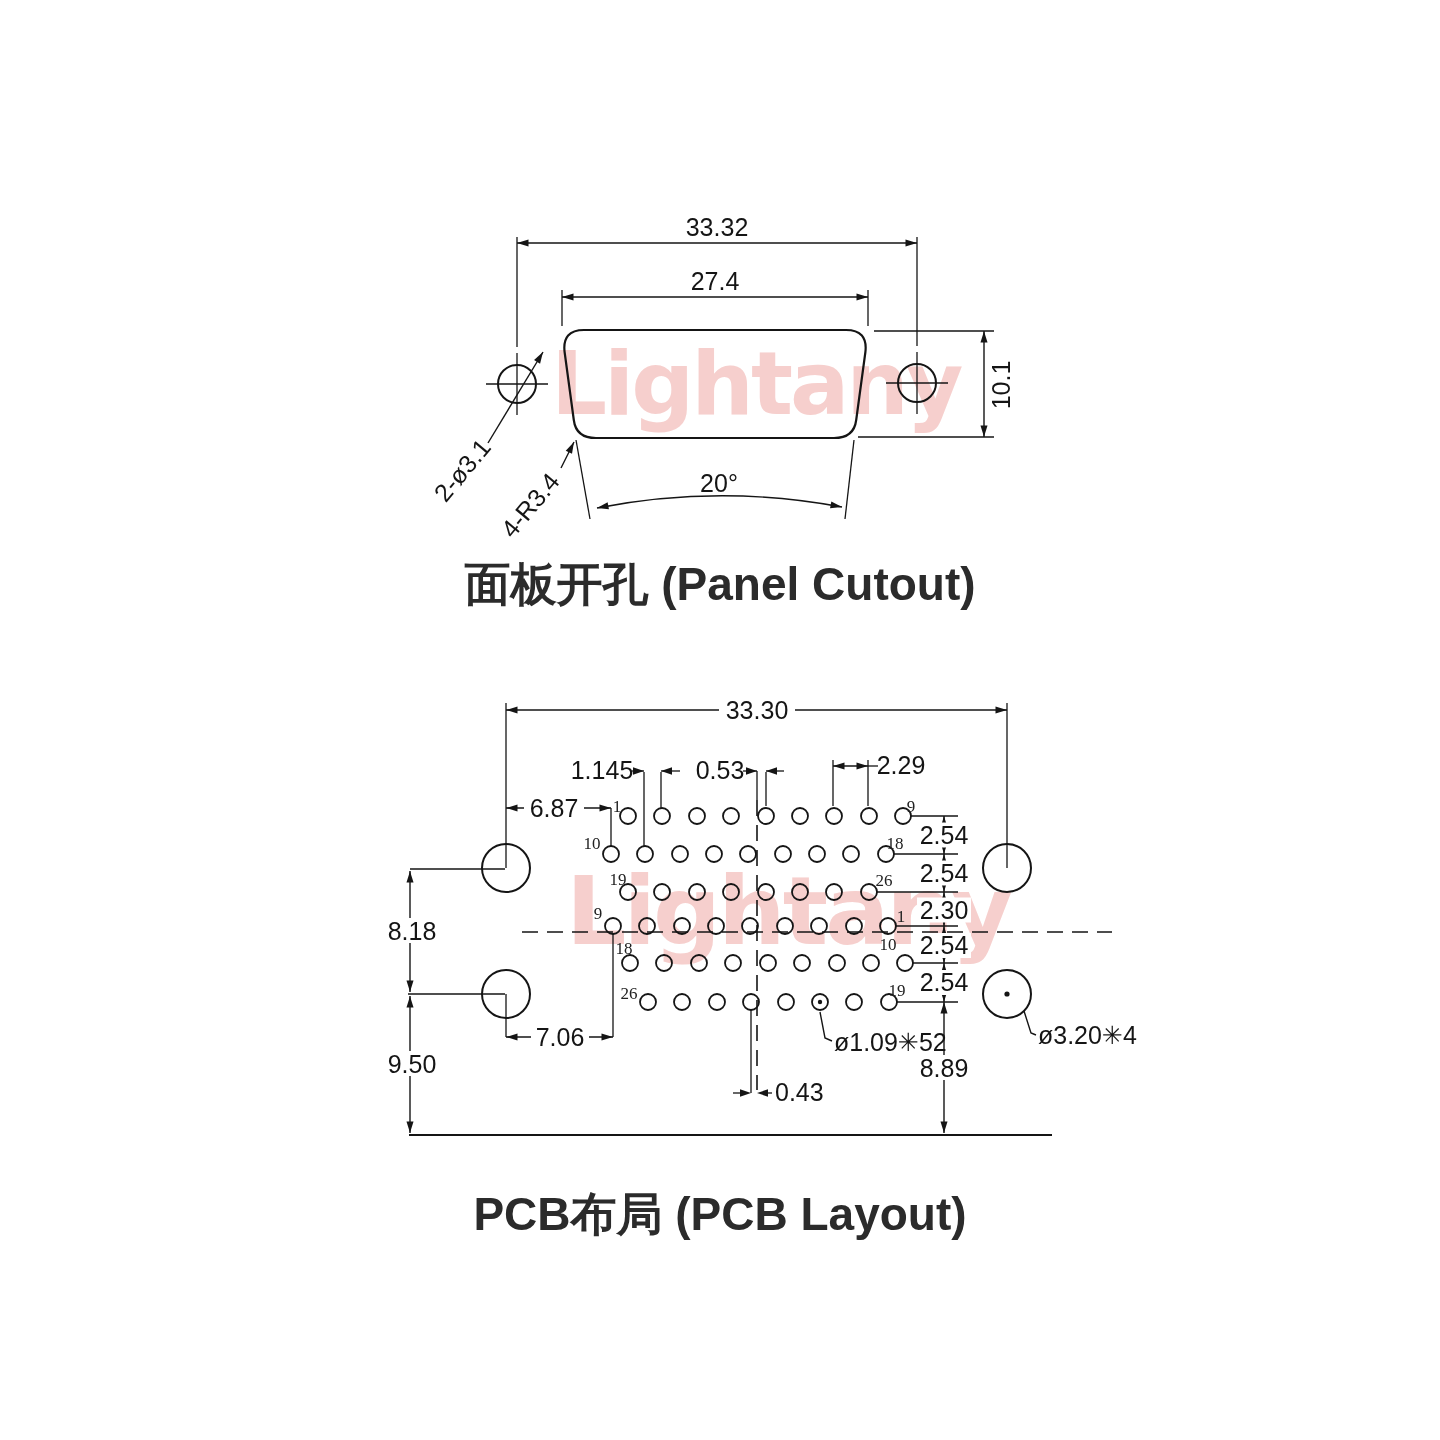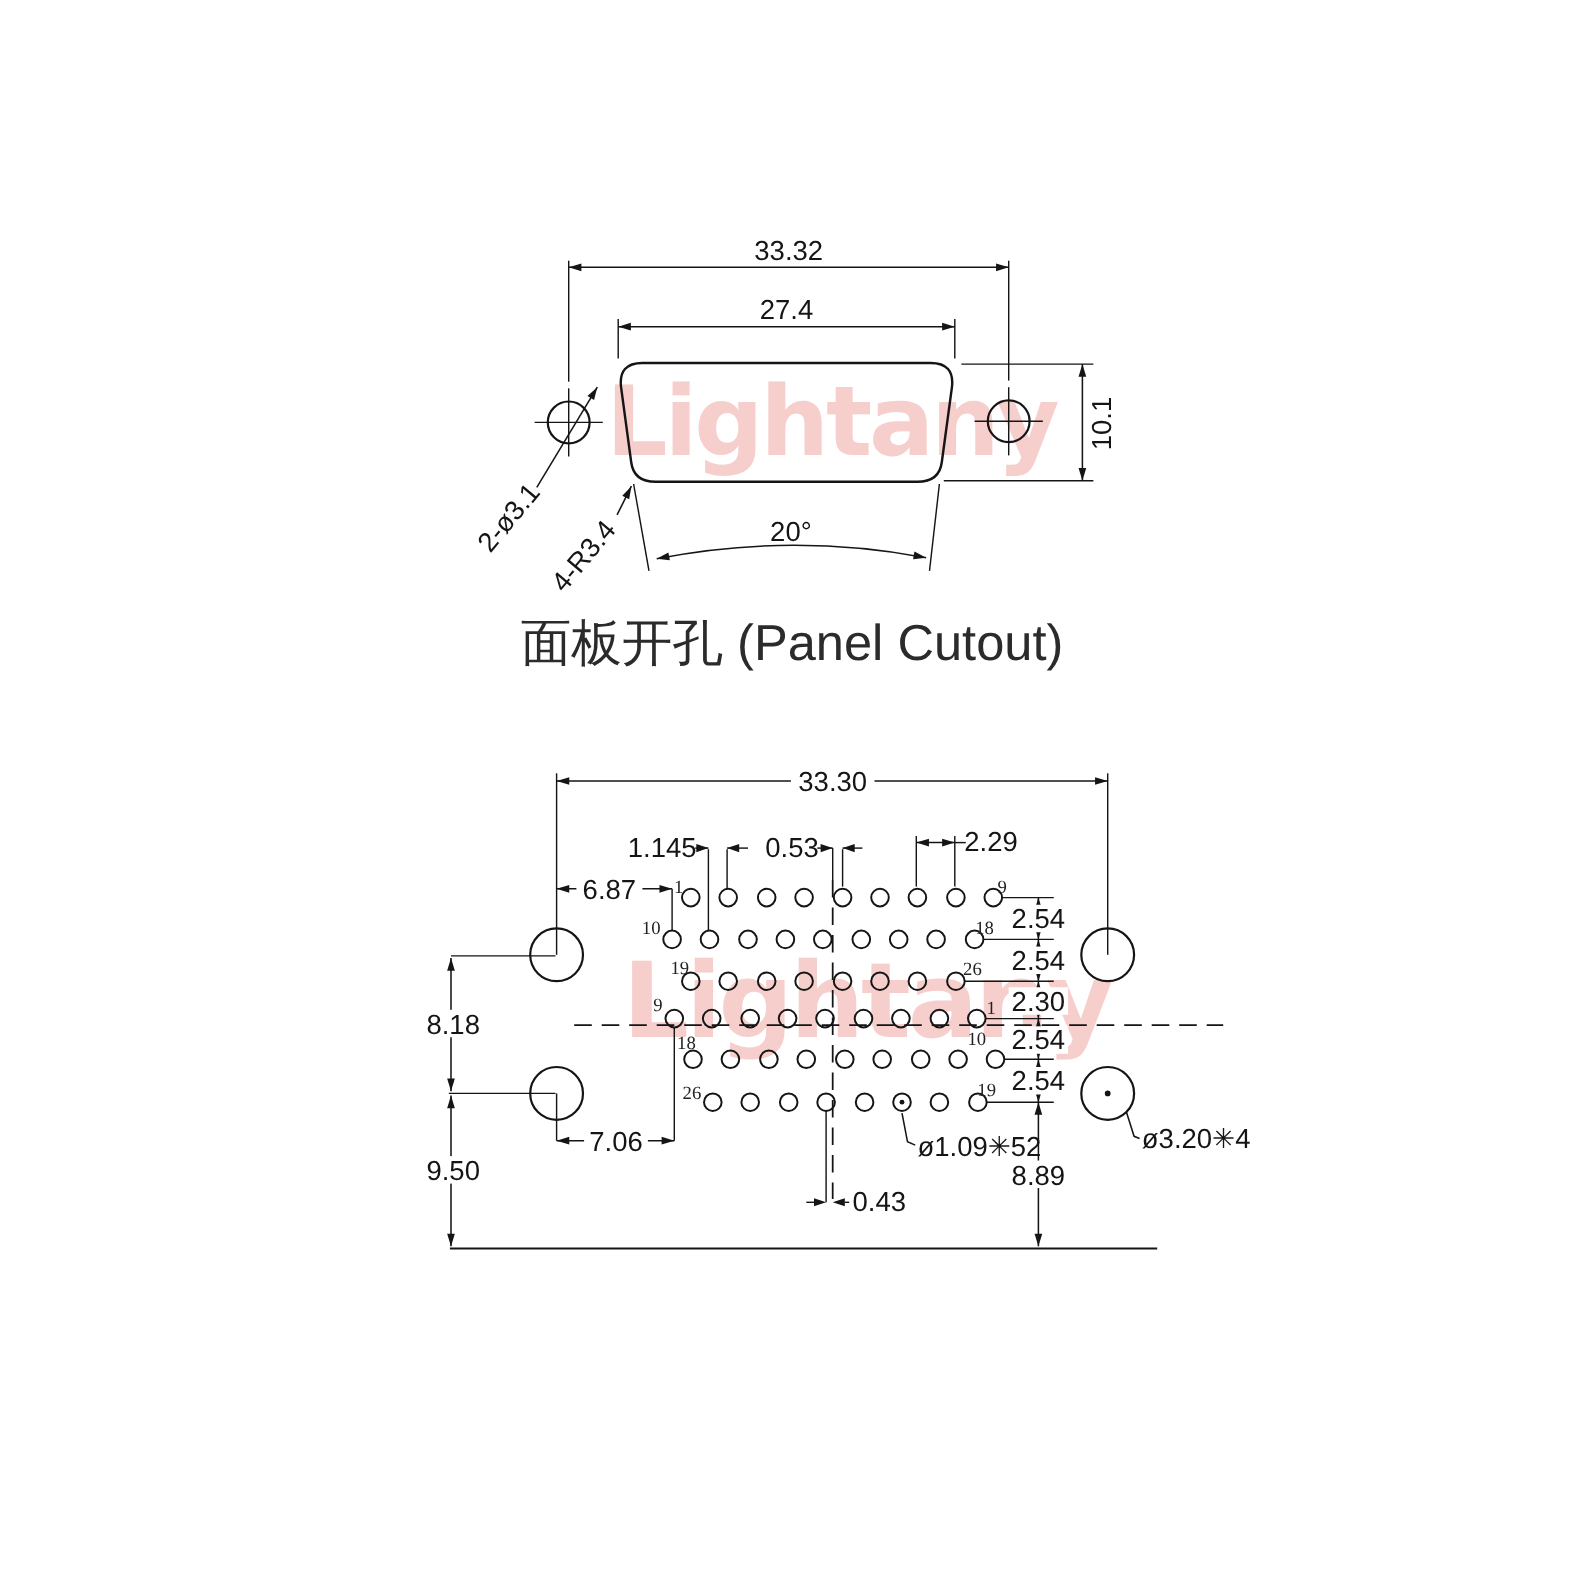--- a/index.html
+++ b/index.html
@@ -1,21 +1,21 @@
 <!DOCTYPE html>
 <html><head>
 <meta charset="utf-8">
 <style>
   html,body{margin:0;padding:0;background:#fff;}
   #page{position:relative;width:1440px;height:1440px;background:#fff;overflow:hidden;
         font-family:"Liberation Sans","DejaVu Sans",sans-serif;}
   .watermark{position:absolute;color:#f6cfcd;font-weight:600;letter-spacing:-3px;
              font-family:"DejaVu Sans","Liberation Sans",sans-serif;user-select:none;}
   .title{position:absolute;left:0;width:1440px;text-align:center;color:#2b2b2b;
-         font-size:46px;font-weight:400;}
+         font-size:46px;font-weight:700;}
   svg{position:absolute;left:0;top:0;}
   svg text{font-family:"Liberation Sans","DejaVu Sans",sans-serif;fill:#151515;font-size:25px;}
   svg text.pin{font-family:"Liberation Serif","DejaVu Serif",serif;font-size:17px;fill:#222;}
   .ln{stroke:#151515;fill:none;}
 </style>
 </head>
 <body>
 
 <div id="page">
 
@@ -271,14 +271,15 @@
         <text class="pin" x="624" y="954" text-anchor="middle">18</text>
         <text class="pin" x="629" y="999" text-anchor="middle">26</text>
         <text class="pin" x="901" y="922" text-anchor="middle">1</text>
         <text class="pin" x="888" y="950" text-anchor="middle">10</text>
         <text class="pin" x="897" y="996" text-anchor="middle">19</text>
       </g>
     </g>
   </svg>
 
   <div class="title" style="top:554px">面板开孔 (Panel Cutout)</div>
+  <div class="title" style="top:1184px">PCB布局 (PCB Layout)</div>
 
 </div>
 
 </body></html>

